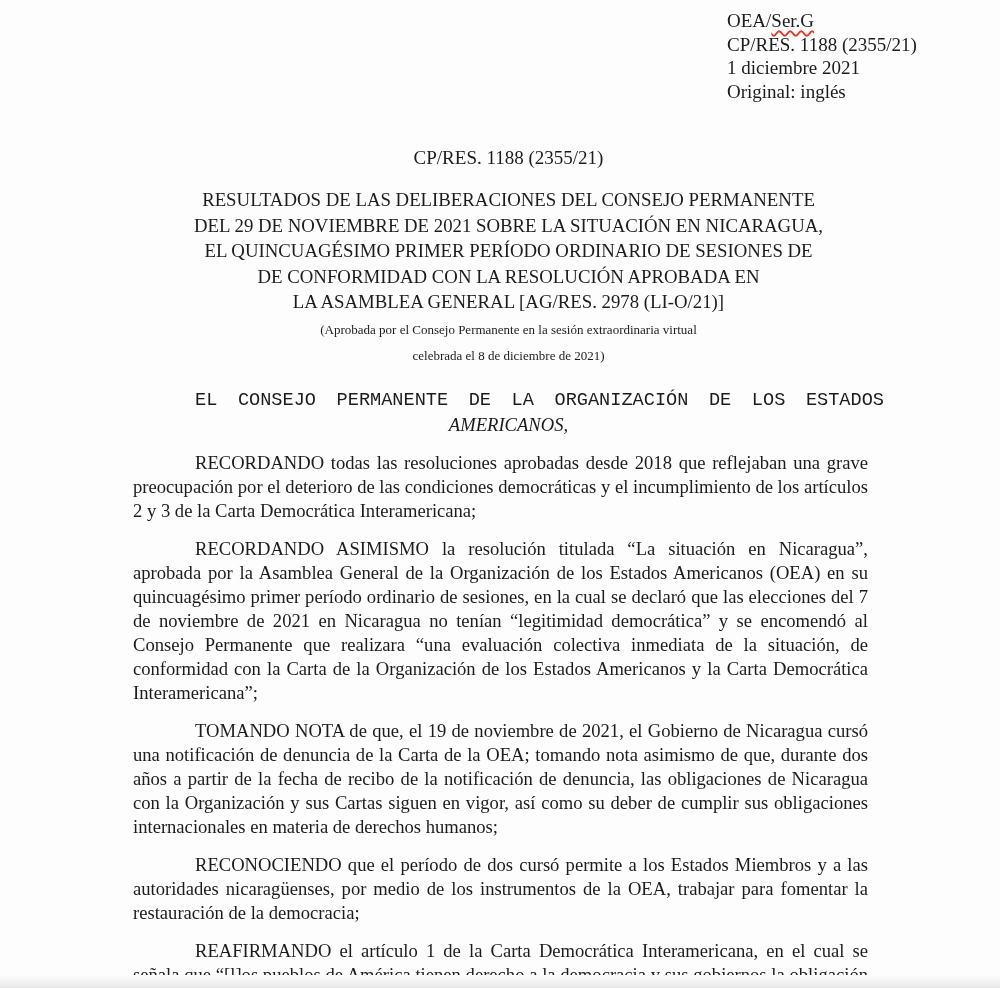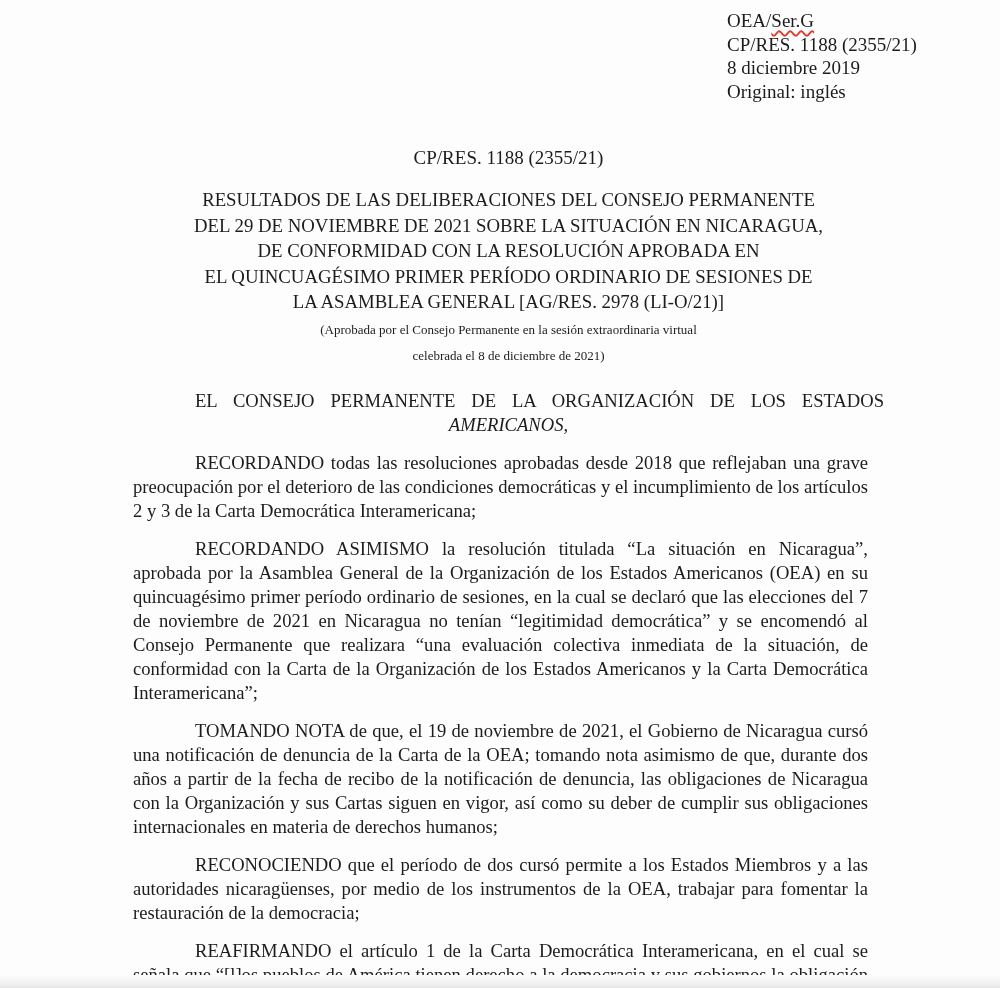--- a/index.html
+++ b/index.html
@@ -22,47 +22,47 @@
     text-decoration-color:#e23a28;
     text-decoration-thickness:1.5px;
     text-underline-offset:3px;
   }
   .col { position:absolute; left:133px; width:751px; }
   .doc-number { top:146px; text-align:center; font-size:19px; line-height:24px; }
   .doc-title  { top:187px; text-align:center; font-size:18.8px; line-height:25.5px; }
   .approval   { top:317px; text-align:center; font-size:13px; line-height:25.5px; }
   .doc-body   { top:389px; font-size:18.6px; line-height:24px; text-align:justify; }
   .opening { margin:0 0 14px 0; }
-  .opening-l1 { text-align:justify; text-align-last:justify; text-indent:62px; }
+  .opening-l1 { text-align:justify; text-align-last:justify; text-indent:62px;font-family:Liberation Mono, monospace; }
   .opening-l2 { text-align:center;font-style:italic; }
   .doc-body p { margin:0 16px 14px 0; text-indent:62px; }
   .bottom-edge {
     position:absolute; left:0; right:0; bottom:0; height:13px;
     background:linear-gradient(to bottom, #fdfdfd 0%, #ededed 80%, #e6e6e6 100%);
   }
 </style>
 </head>
 <body>
 
 <div class="page">
 
   <div class="doc-header">
     <div><span>OEA/</span><span class="flagged">Ser.G</span></div>
     <div>CP/RES. 1188 (2355/21)</div>
-    <div>8 diciembre 2019</div>
+    <div>1 diciembre 2021</div>
     <div>Original: inglés</div>
   </div>
 
   <div class="col doc-number">CP/RES. 1188 (2355/21)</div>
 
   <div class="col doc-title">
     <div>RESULTADOS DE LAS DELIBERACIONES DEL CONSEJO PERMANENTE</div>
     <div>DEL 29 DE NOVIEMBRE DE 2021 SOBRE LA SITUACIÓN EN NICARAGUA,</div>
+    <div>EL QUINCUAGÉSIMO PRIMER PERÍODO ORDINARIO DE SESIONES DE</div>
     <div>DE CONFORMIDAD CON LA RESOLUCIÓN APROBADA EN</div>
-    <div>EL QUINCUAGÉSIMO PRIMER PERÍODO ORDINARIO DE SESIONES DE</div>
     <div>LA ASAMBLEA GENERAL [AG/RES. 2978 (LI-O/21)]</div>
   </div>
 
   <div class="col approval">
     <div>(Aprobada por el Consejo Permanente en la sesión extraordinaria virtual</div>
     <div>celebrada el 8 de diciembre de 2021)</div>
   </div>
 
   <div class="col doc-body">
     <div class="opening">

